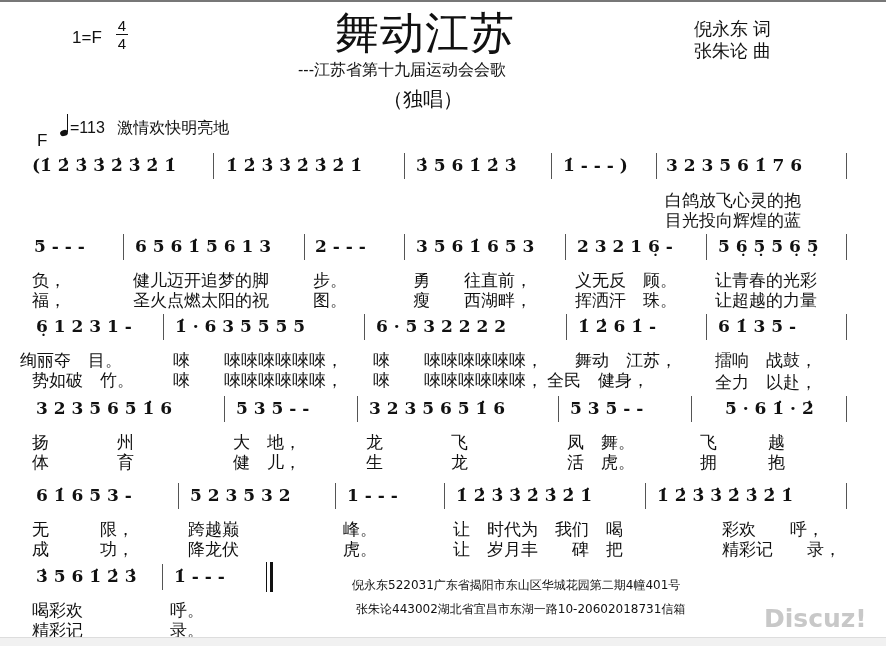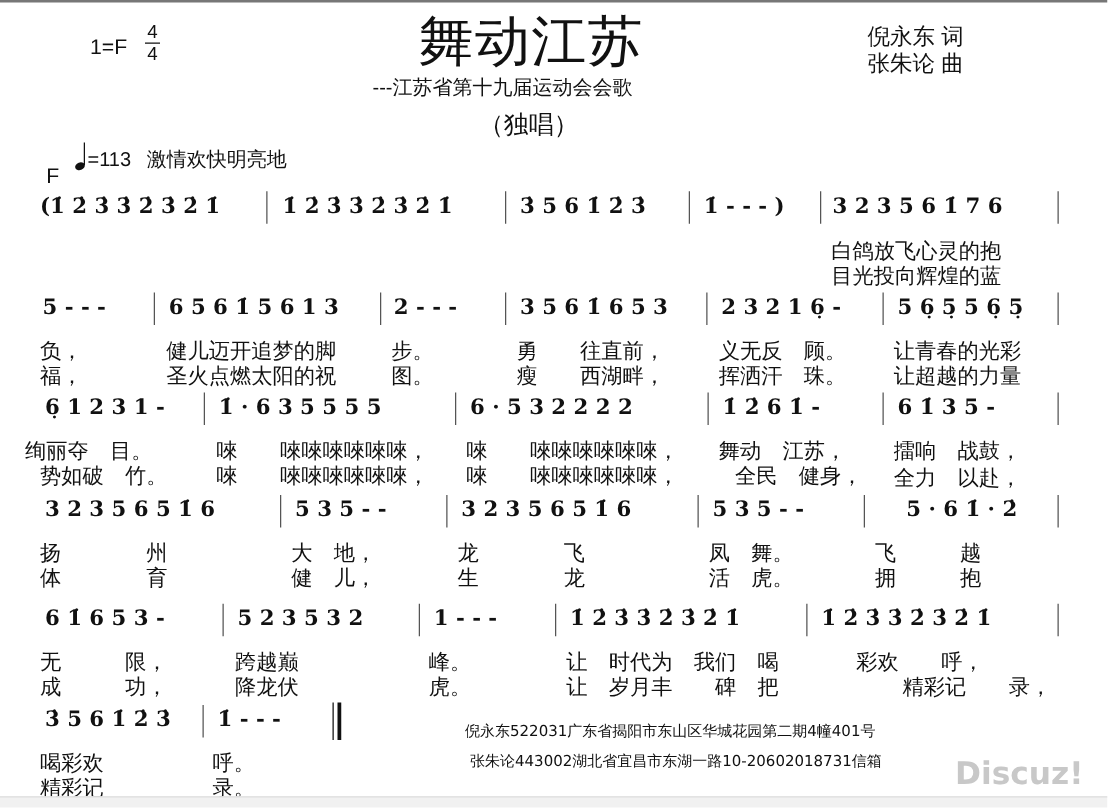--- a/index.html
+++ b/index.html
@@ -19,21 +19,21 @@
   .note-icon .head{position:absolute;left:0;bottom:0;width:8px;height:6px;background:#111;border-radius:50%;transform:rotate(-20deg);}
   .note-icon .stem{position:absolute;left:7px;top:-4px;width:1px;height:18px;background:#111;}
   .keyF{left:37px;top:131px;font-family:"Liberation Sans",sans-serif;font-size:17px;}
 
   .row{position:absolute;left:0;width:886px;}
   .measure{position:absolute;top:0;height:22px;font-weight:bold;font-size:17px;font-family:"DejaVu Serif",serif;}
   .barline{position:absolute;width:1px;height:26px;background:#555;}
   .lyric{position:absolute;font-family:"DejaVu Sans","Liberation Sans",sans-serif;font-size:17px;letter-spacing:0px;}
   .double-bar{position:absolute;width:6px;height:30px;border-left:1px solid #111;}
   .double-bar::after{content:"";position:absolute;left:3px;top:0;width:3px;height:30px;background:#111;}
-  .addr{font-family:"DejaVu Sans","Liberation Sans",sans-serif;font-size:12px;margin-left:20px;}
+  .addr{font-family:"DejaVu Sans","Liberation Sans",sans-serif;font-size:12px;}
   .watermark{left:764px;top:604px;font-family:"DejaVu Sans","Liberation Sans",sans-serif;font-weight:bold;font-size:25px;color:#c8c8c8;}
 </style>
 </head>
 <body>
 
 <div class="topline"></div>
 
 <div class="abs key">1=F</div>
 <div class="abs timesig">
   <span>4</span>
@@ -107,21 +107,21 @@
   <div class="measure" style="left:718px">6 1̇  3 5 -</div>
   <div class="barline" style="left:846px;top:-2px"></div>
   <div class="lyric" style="left:20px;top:33px">绚丽夺　目。</div>
   <div class="lyric" style="left:173px;top:33px">唻　　唻唻唻唻唻唻，</div>
   <div class="lyric" style="left:373px;top:33px">唻　　唻唻唻唻唻唻，</div>
   <div class="lyric" style="left:575px;top:33px">舞动　江苏，</div>
   <div class="lyric" style="left:715px;top:33px">擂响　战鼓，</div>
   <div class="lyric" style="left:32px;top:53px">势如破　竹。</div>
   <div class="lyric" style="left:173px;top:53px">唻　　唻唻唻唻唻唻，</div>
   <div class="lyric" style="left:373px;top:53px">唻　　唻唻唻唻唻唻，</div>
-  <div class="lyric" style="left:588px;top:53px">全民　健身，</div>
+  <div class="lyric" style="left:547px;top:53px">全民　健身，</div>
   <div class="lyric" style="left:715px;top:55px">全力　以赴，</div>
 </div>
 
 <div class="row" style="top:398px">
   <div class="measure" style="left:36px">3 2 3 5 6 5 1̇ 6</div>
   <div class="barline" style="left:224px;top:-2px"></div>
   <div class="measure" style="left:236px">5 3 5 - -</div>
   <div class="barline" style="left:357px;top:-2px"></div>
   <div class="measure" style="left:369px">3 2 3 5 6 5 1̇ 6</div>
   <div class="barline" style="left:558px;top:-2px"></div>
@@ -149,21 +149,21 @@
   <div class="measure" style="left:347px">1 - - -</div>
   <div class="barline" style="left:444px;top:-2px"></div>
   <div class="measure" style="left:456px">1̇ 2̇ 3̇ 3̇ 2̇ 3̇ 2̇ 1̇</div>
   <div class="barline" style="left:645px;top:-2px"></div>
   <div class="measure" style="left:657px">1̇ 2̇ 3̇ 3̇ 2̇ 3̇ 2̇ 1̇</div>
   <div class="barline" style="left:846px;top:-2px"></div>
   <div class="lyric" style="left:32px;top:33px">无　　　限，</div>
   <div class="lyric" style="left:188px;top:33px">跨越巅</div>
   <div class="lyric" style="left:343px;top:33px">峰。</div>
   <div class="lyric" style="left:453px;top:33px">让　时代为　我们　喝</div>
-  <div class="lyric" style="left:685px;top:33px">彩欢　　呼，</div>
+  <div class="lyric" style="left:722px;top:33px">彩欢　　呼，</div>
   <div class="lyric" style="left:32px;top:53px">成　　　功，</div>
   <div class="lyric" style="left:188px;top:53px">降龙伏</div>
   <div class="lyric" style="left:343px;top:53px">虎。</div>
   <div class="lyric" style="left:453px;top:53px">让　岁月丰　　碑　把</div>
   <div class="lyric" style="left:722px;top:53px">精彩记　　录，</div>
 </div>
 
 <div class="row" style="top:566px">
   <div class="measure" style="left:36px">3̇ 5 6 1̇ 2̇ 3̇</div>
   <div class="barline" style="left:162px;top:-2px"></div>

